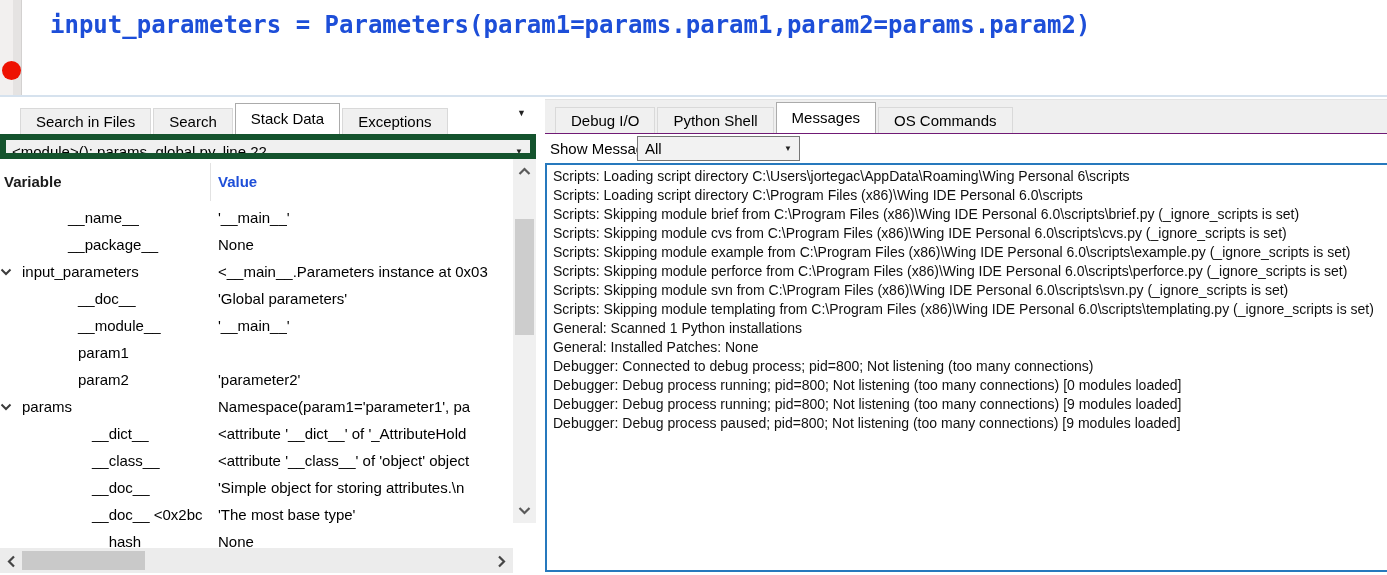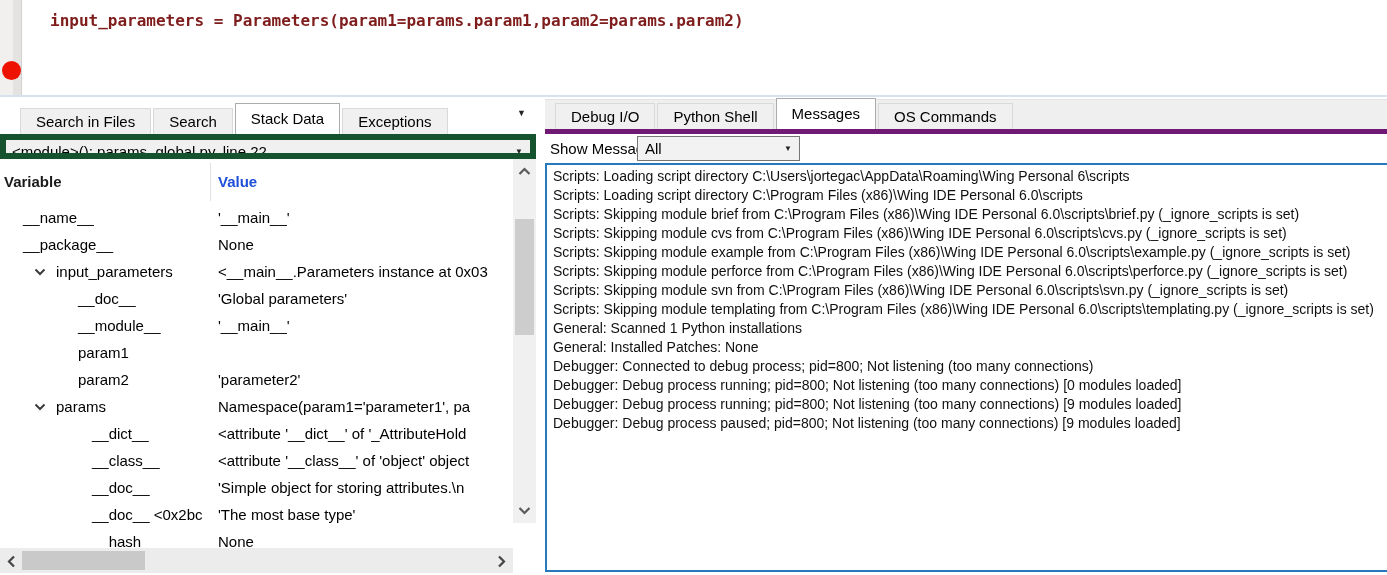--- a/index.html
+++ b/index.html
@@ -8,21 +8,21 @@
 
   
   .editor { position:absolute; left:0; top:0; width:1387px; height:97px; background:#fff;
             border-bottom:2px solid #d6e2ee; }
   .gutter-a { position:absolute; left:0; top:0; width:13px; height:95px; background:#f2f0ef; }
   .gutter-b { position:absolute; left:13px; top:0; width:9px; height:95px; background:#e5e3e2;
               border-right:1px solid #d3d1d0; }
   .bp { position:absolute; left:2px; top:61px; width:19px; height:19px; border-radius:50%;
         background:#ee1202; }
   .code { font-family:"DejaVu Sans Mono","Liberation Mono",monospace; font-weight:bold;
-          font-size:16px; white-space:pre; color:#7f1d1d; }
+          font-size:24px; white-space:pre; color:#1d4ed8; }
   .code-line1 { position:absolute; left:50px; top:11px; }
   .cur-line { position:absolute; left:45px; top:57px; width:1342px; height:26px;
               background:#faa79f; }
   .cur-line .code { position:absolute; left:5px; top:0; line-height:26px; }
 
   
   .tab { height:26px; line-height:25px; padding:0 15px; font-size:15px; background:#f0f0f0;
          border:1px solid #d9d9d9; border-bottom:none; margin-right:2px; cursor:default; }
   .tab.active { height:31px; line-height:30px; background:#fff; border-color:#ababab; z-index:3; }
   .tabstrip { display:flex; align-items:flex-end; height:35px; }
@@ -37,39 +37,39 @@
               white-space:nowrap; overflow:hidden; }
   .framebox .caret { position:absolute; right:7px; top:8px; font-size:8px; }
   .grid-head { position:absolute; left:0; top:60px; width:512px; height:44px; background:#fff;font-weight:bold; }
   .grid-head .h1 { position:absolute; left:4px; top:14px; font-size:15px; color:#1a1a1a; }
   .grid-head .h2 { position:absolute; left:218px; top:14px; font-size:15px; color:#1d4ed8; }
   .grid-head .vline { position:absolute; left:210px; top:4px; width:1px; height:38px; background:#e2e2e2; }
   .rows { position:absolute; left:0; top:105px; width:512px; height:344px; overflow:hidden; }
   .vrow { height:27px; display:flex; align-items:center; font-size:15px; }
   .vname { width:218px; overflow:hidden; white-space:nowrap; display:flex; align-items:center; flex:none; }
   .vval  { flex:1; overflow:hidden; white-space:nowrap; }
-  .ind1 .vname { padding-left:23px; }
-  .ind1e .vname { padding-left:34px; }
+  .ind1 .vname { padding-left:68px; }
+  .ind1e .vname { }
   .ind2 .vname { padding-left:78px; }
   .ind3 .vname { padding-left:92px; }
   .exp { width:22px; flex:none; display:flex; align-items:center; }
 
   
   .vsb { position:absolute; left:513px; top:60px; width:23px; height:364px; background:#f0f0f0; }
   .vsb .thumb { position:absolute; left:2px; top:60px; width:19px; height:116px; background:#cdcdcd; }
   .vsb .up { position:absolute; left:5px; top:8px; }
   .vsb .dn { position:absolute; left:5px; bottom:8px; }
   .hsb { position:absolute; left:0; top:449px; width:513px; height:25px; background:#ececec; }
   .hsb .thumb { position:absolute; left:22px; top:3px; width:123px; height:19px; background:#c9c9c9; }
   .hsb .lt { position:absolute; left:7px; top:7px; }
   .hsb .rt { position:absolute; right:7px; top:7px; }
 
   
   .rpanel { position:absolute; left:545px; top:99px; width:842px; height:476px; background:#fff; }
-  .rpanel .tabstrip { background:#efefef; border-top:1px solid #e3e3e3; border-bottom:5px solid #701a75;
+  .rpanel .tabstrip { background:#efefef; border-top:1px solid #e3e3e3; border-bottom:1px solid #701a75;
                       padding-left:10px; }
   .filter { position:absolute; left:0; top:36px; width:842px; height:27px; }
   .filter .lbl { position:absolute; left:5px; top:5px; font-size:15px; }
   .combo { position:absolute; left:92px; top:1px; width:163px; height:25px; background:#f2f2f2;
            border:1px solid #767676; font-size:15px; line-height:23px; padding:0 20px 0 7px;
            white-space:nowrap; overflow:hidden; }
   .combo .caret { position:absolute; right:7px; top:8px; font-size:8px; }
   .msgbox { position:absolute; left:0; top:64px; width:850px; height:409px; background:#fff;
             border:2px solid #2679bd; border-right:none; overflow:hidden; padding:2px 0 0 6px; }
   .msglist { width:836px; font-size:14px; line-height:19px; color:#101010; }

